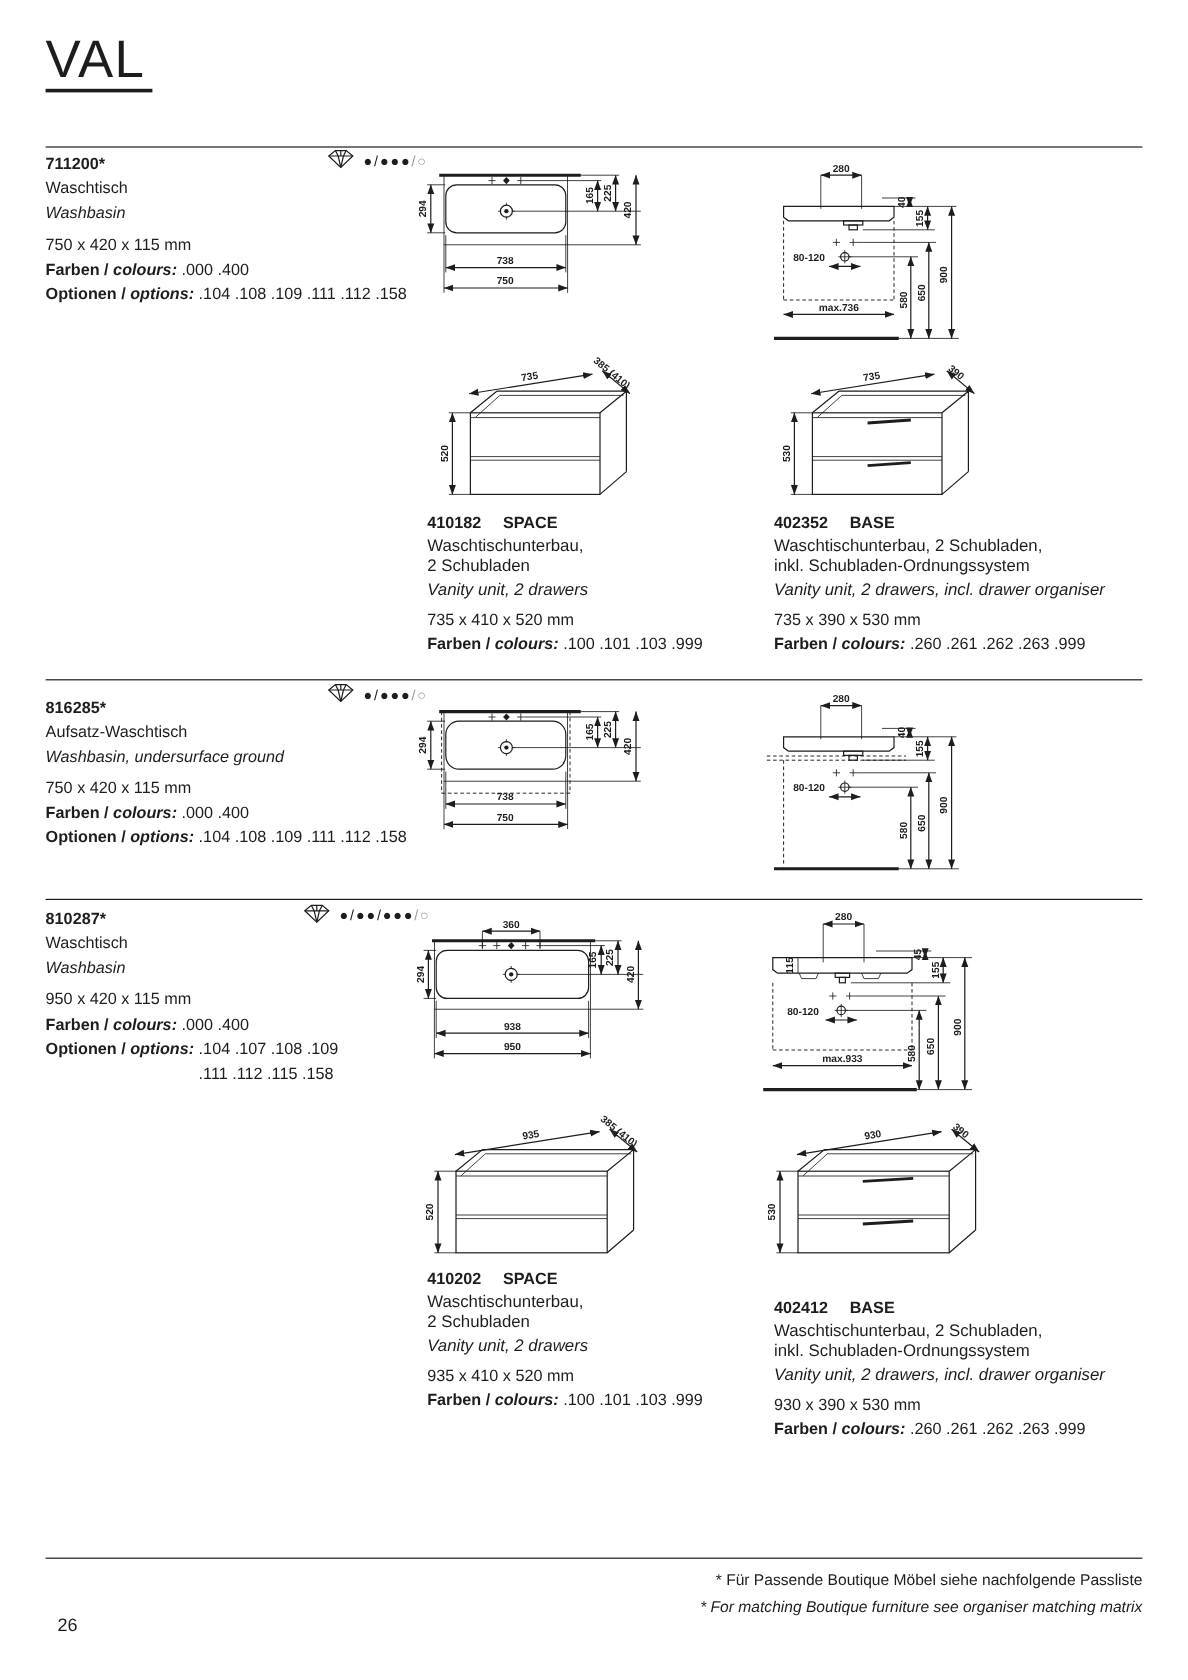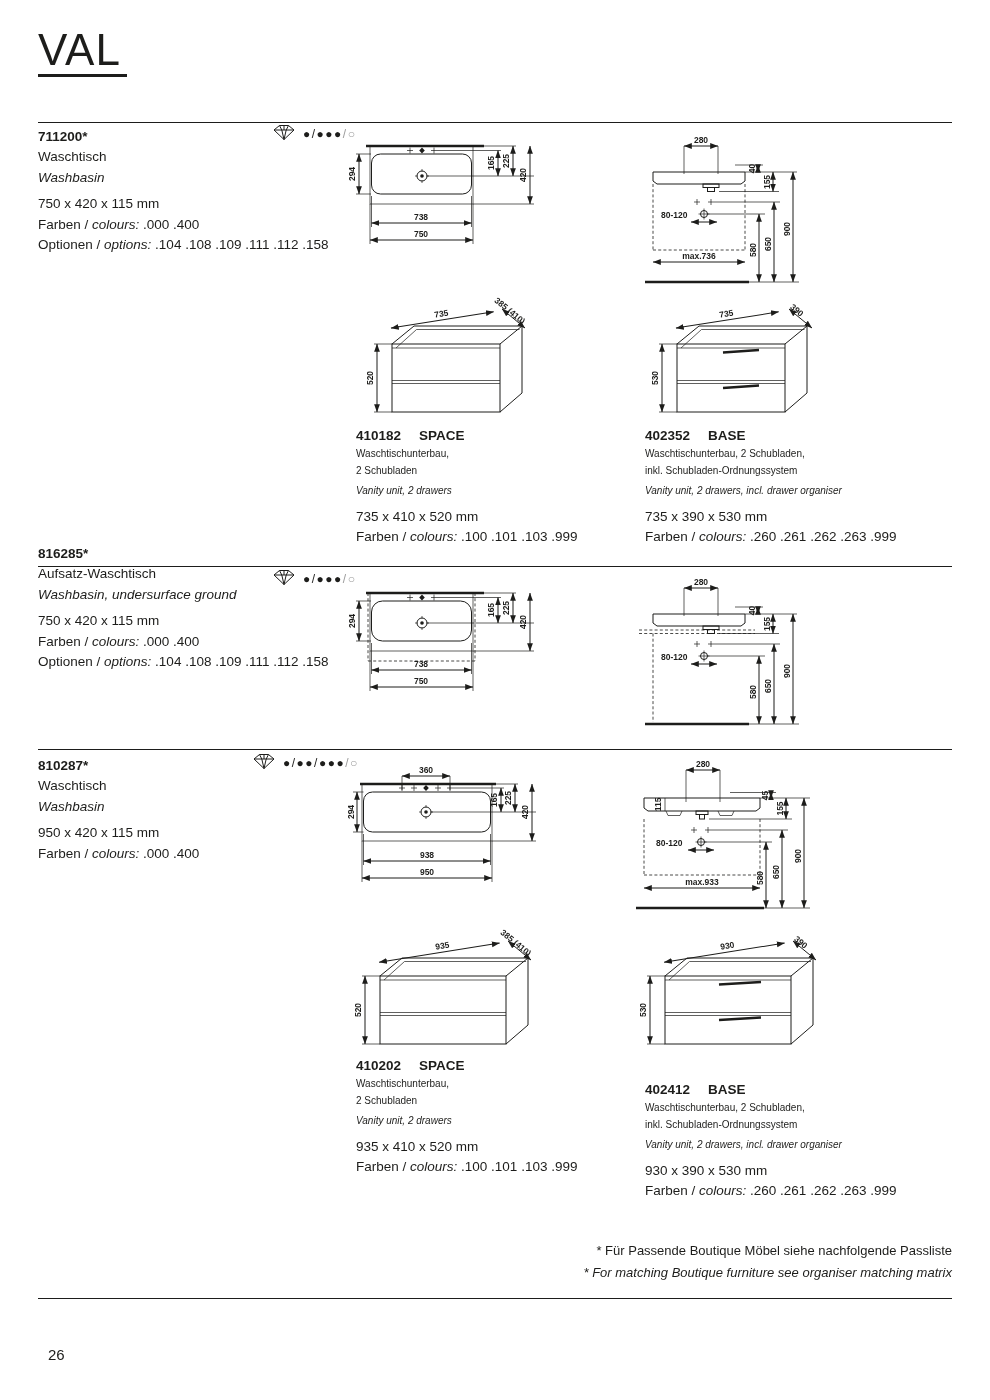--- a/index.html
+++ b/index.html
@@ -3,23 +3,23 @@
 <meta charset="utf-8">
 <style>
   html,body{margin:0;padding:0;background:#e8e8e8;}
   .page{position:relative;width:990px;height:1400px;background:#ffffff;margin:0 auto;
         font-family:"Liberation Sans",sans-serif;color:#1d1d1b;overflow:hidden;}
   .abs{position:absolute;}
   .rule{position:absolute;left:38px;width:914px;border-top:1px solid #1d1d1b;height:0;}
   .title{font-size:44px;font-weight:400;letter-spacing:1px;line-height:44px;
          border-bottom:3px solid #1d1d1b;padding:0 6px 2px 0;display:inline-block;}
   .t{font-size:13.5px;line-height:20.5px;}
-  .t2{font-size:10px;line-height:16.5px;}
+  .t2{font-size:14px;line-height:16.5px;}
   .code{font-size:13.5px;font-weight:bold;line-height:20px;}
-  .b{font-weight:normal;}
+  .b{font-weight:bold;}
   .i{font-style:italic;}
   .gap{display:inline-block;width:18px;}
   .rating{font-size:12px;letter-spacing:1.5px;line-height:16px;white-space:nowrap;}
   .rating .open{color:#9b9b9b;}
   .dia{vertical-align:-3px;margin-right:7px;}
   .optvals{display:inline-block;vertical-align:top;}
   svg.draw line,svg.draw path,svg.draw rect,svg.draw circle{stroke:#1d1d1b;stroke-width:1;fill:none;}
   svg.draw .thin{stroke-width:0.7;}
   svg.draw .thk{stroke-width:2.6;}
   svg.draw .hdl{stroke-width:2.4;}
@@ -176,21 +176,21 @@
     <div class="code"><span>402352</span><span class="gap"></span><span>BASE</span></div>
     <div class="t2">Waschtischunterbau, 2 Schubladen,</div>
     <div class="t2">inkl. Schubladen-Ordnungssystem</div>
     <div class="t2 i" style="margin-top:4px">Vanity unit, 2 drawers, incl. drawer organiser</div>
     <div class="t" style="margin-top:7px">735 x 390 x 530 mm</div>
     <div class="t"><span class="b">Farben / </span><span class="b i">colours:</span> <span>.260 .261 .262 .263 .999</span></div>
   </div>
 
   <div class="rule" style="top:566px"></div>
 
-  <div class="abs" style="left:38px;top:544px;width:300px">
+  <div class="abs" style="left:38px;top:580px;width:300px">
     <div class="code">816285*</div>
     <div class="t">Aufsatz-Waschtisch</div>
     <div class="t i">Washbasin, undersurface ground</div>
     <div class="t" style="margin-top:6px">750 x 420 x 115 mm</div>
     <div class="t"><span class="b">Farben / </span><span class="b i">colours:</span> <span>.000 .400</span></div>
     <div class="t" style="width:320px"><span class="b">Optionen / </span><span class="b i">options:</span> <span>.104 .108 .109 .111 .112 .158</span></div>
   </div>
 
   <div class="abs" style="left:272px;top:569px">
     <svg class="dia" width="24" height="17" viewBox="0 0 24 17">
@@ -259,20 +259,21 @@
   </svg>
 
   <div class="rule" style="top:749px"></div>
 
   <div class="abs" style="left:38px;top:756px;width:230px">
     <div class="code">810287*</div>
     <div class="t">Waschtisch</div>
     <div class="t i">Washbasin</div>
     <div class="t" style="margin-top:6px">950 x 420 x 115 mm</div>
     <div class="t"><span class="b">Farben / </span><span class="b i">colours:</span> <span>.000 .400</span></div>
+    <div class="t" style="width:320px"><span class="b">Optionen / </span><span class="b i">options:</span> <span class="optvals"><span>.104 .107 .108 .109</span><br><span>.111 .112 .115 .158</span></span></div>
   </div>
 
   <div class="abs" style="left:252px;top:753px">
     <svg class="dia" width="24" height="17" viewBox="0 0 24 17">
       <g stroke="#1d1d1b" fill="none" stroke-width="1">
         <path d="M2,6 L7.5,1.5 H16.5 L22,6 L12,15.5 Z"></path>
         <path d="M2,6 H22 M7.5,1.5 L9.8,6 L12,15.5 L14.2,6 L16.5,1.5 M12,1.5 V6"></path>
       </g>
     </svg><span class="rating"><span>●/●●/●●●</span><span class="open">/○</span></span>
   </div>
@@ -391,19 +392,19 @@
   <div class="abs" style="left:645px;top:1080px;width:310px">
     <div class="code"><span>402412</span><span class="gap"></span><span>BASE</span></div>
     <div class="t2">Waschtischunterbau, 2 Schubladen,</div>
     <div class="t2">inkl. Schubladen-Ordnungssystem</div>
     <div class="t2 i" style="margin-top:4px">Vanity unit, 2 drawers, incl. drawer organiser</div>
     <div class="t" style="margin-top:7px">930 x 390 x 530 mm</div>
     <div class="t"><span class="b">Farben / </span><span class="b i">colours:</span> <span>.260 .261 .262 .263 .999</span></div>
   </div>
 
   <div class="rule" style="top:1298px"></div>
-  <div class="abs foot" style="left:450px;top:1240px;width:502px">
+  <div class="abs foot" style="left:450px;top:1306px;width:502px">
     <div>* Für Passende Boutique Möbel siehe nachfolgende Passliste</div>
     <div class="i">* For matching Boutique furniture see organiser matching matrix</div>
   </div>
   <div class="abs pagenum" style="left:48px;top:1346px">26</div>
 
 </div>
 
 </body></html>

